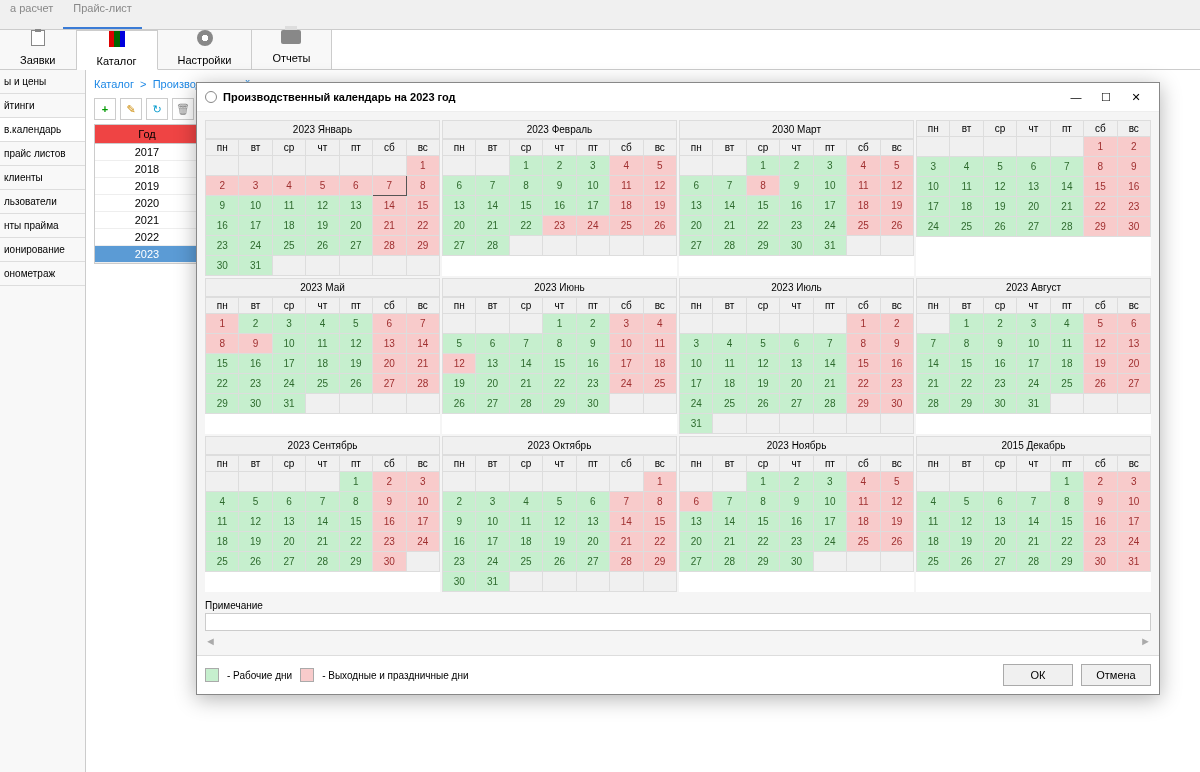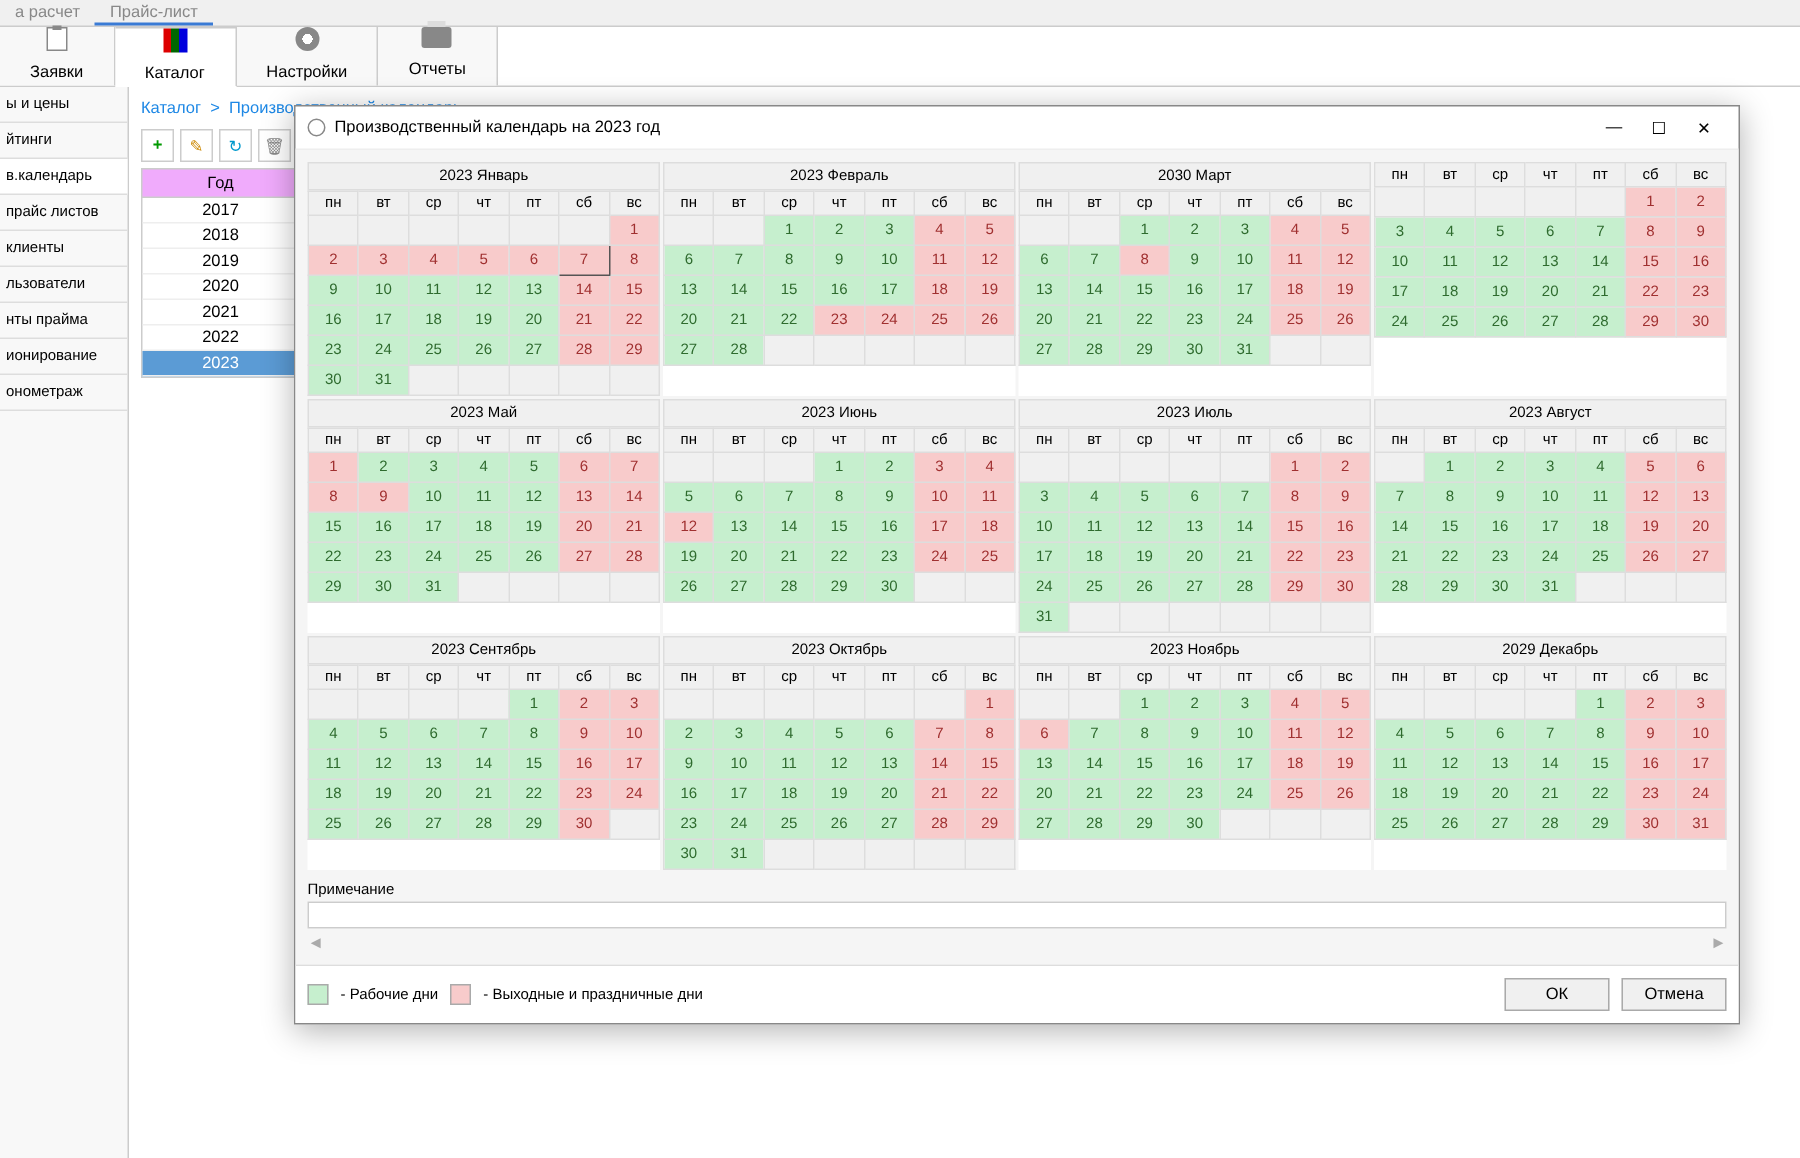--- a/index.html
+++ b/index.html
@@ -1,17 +1,17 @@
 <!DOCTYPE html>
 <html><head>
 <meta charset="utf-8">
 <style>
 * { box-sizing: border-box; margin: 0; padding: 0; font-family: Arial, sans-serif; font-size: 11px; }
 body { background: #fff; overflow: hidden; }
-.top-tabs { display: flex; border-bottom: 1px solid #ccc; height: 18px; background: #f0f0f0; }
+.top-tabs { display: flex; border-bottom: 1px solid #ccc; height: 30px; background: #f0f0f0; }
 .top-tab { padding: 2px 10px; color: #888; }
 .top-tab.active { border-bottom: 2px solid #3a7bd5; text-align: center; }
 .main-tabs { display: flex; height: 40px; border-bottom: 1px solid #ccc; }
 .main-tab { display: flex; align-items: center; gap: 8px; padding: 0 20px; border-right: 1px solid #ccc; cursor: pointer; flex-direction: column; }
 .main-tab.active { background: #fff; border-top: 1px solid #ccc; border-bottom: 1px solid #fff; margin-bottom: -1px; }
 .main-tab:not(.active) { background: #f8f8f8; }
 .icon-books { width: 16px; height: 16px; background: linear-gradient(90deg,#d00 33%,#060 33%,#060 66%,#00d 66%); }
 .icon-gear { width: 16px; height: 16px; border-radius: 50%; background: radial-gradient(#fff 30%,#888 30%); }
 .icon-printer { width: 20px; height: 14px; background: #888; border-radius: 2px; position: relative; }
 .icon-printer::before { content:""; position:absolute; top:-4px; left:4px; width:12px; height:4px; background:#ddd; }
@@ -20,29 +20,29 @@
 .content-area { display: flex; height: calc(100vh - 58px); }
 .sidebar { width: 86px; border-right: 1px solid #ccc; background: #f8f8f8; }
 .sidebar-item { padding: 6px 4px; border-bottom: 1px solid #ddd; font-size: 10px; overflow: hidden; text-overflow: ellipsis; white-space: nowrap; cursor:pointer; }
 .sidebar-item.active { background: #fff; }
 .main-panel { flex: 1; padding: 8px; position: relative; }
 .breadcrumb { color: #1e88e5; margin-bottom: 8px; }
 .breadcrumb span { cursor: pointer; }
 .toolbar { display: flex; gap: 4px; margin-bottom: 4px; }
 .tb-btn { width: 22px; height: 22px; border: 1px solid #ccc; background: #fff; display:flex; align-items:center; justify-content:center; cursor:pointer; }
 .year-panel { width: 106px; }
-.year-header { background: #f0abfc; border: 1px solid #ccc; text-align: center; padding: 3px; font-weight: normal; }
+.year-header { background: #ef4444; border: 1px solid #ccc; text-align: center; padding: 3px; font-weight: normal; }
 .year-list { border: 1px solid #ccc; border-top: none; }
 .year-item { text-align: center; padding: 2px; border-bottom: 1px solid #eee; cursor: pointer; }
 .year-item.selected { background: #5b9bd5; color: #fff; }
 .dialog-overlay { position: absolute; top: 12px; left: 110px; right: 40px; }
 .dialog { background: #fff; border: 1px solid #888; box-shadow: 0 4px 20px rgba(0,0,0,0.3); }
 .dialog-title { display: flex; align-items: center; padding: 4px 8px; border-bottom: 1px solid #eee; }
 .dialog-title-icon { width:12px; height:12px; border:1px solid #888; border-radius:50%; margin-right:6px; }
-.dialog-title-text { flex: 1; }
+.dialog-title-text { flex: 1; font-weight: bold; }
 .win-btn { width: 30px; height: 20px; display:flex; align-items:center; justify-content:center; cursor:pointer; }
 .dialog-body { padding: 8px; background: #f5f5f5; }
 .cal-grid { display: grid; grid-template-columns: repeat(4, 1fr); gap: 2px; }
 .month-block { background: #fff; }
 .month-title { text-align: center; padding: 3px; background: #f0f0f0; border: 1px solid #ddd; font-size: 10px; }
 .month-table { width: 100%; border-collapse: collapse; table-layout: fixed; }
 .month-table th { background: #f0f0f0; border: 1px solid #ddd; padding: 2px; font-weight: normal; font-size: 10px; }
 .month-table td { border: 1px solid #ddd; text-align: center; padding: 3px 0; font-size: 10px; height: 20px; cursor: pointer; }
 .wd { background: #c6efce; color: #2e6b2e; }
 .we { background: #f8cbcb; color: #a03030; }
@@ -867,21 +867,21 @@
                       <td class="wd">29</td>
                       <td class="wd">30</td>
                       <td class="empty"></td>
                       <td class="empty"></td>
                       <td class="empty"></td>
                     </tr>
                   </tbody>
                 </table>
               </div>
               <div class="month-block">
-                <div class="month-title">2029 Декабрь</div>
+                <div class="month-title">2015 Декабрь</div>
                 <table class="month-table">
                   <thead>
                     <tr>
                       <th>пн</th>
                       <th>вт</th>
                       <th>ср</th>
                       <th>чт</th>
                       <th>пт</th>
                       <th>сб</th>
                       <th>вс</th>

